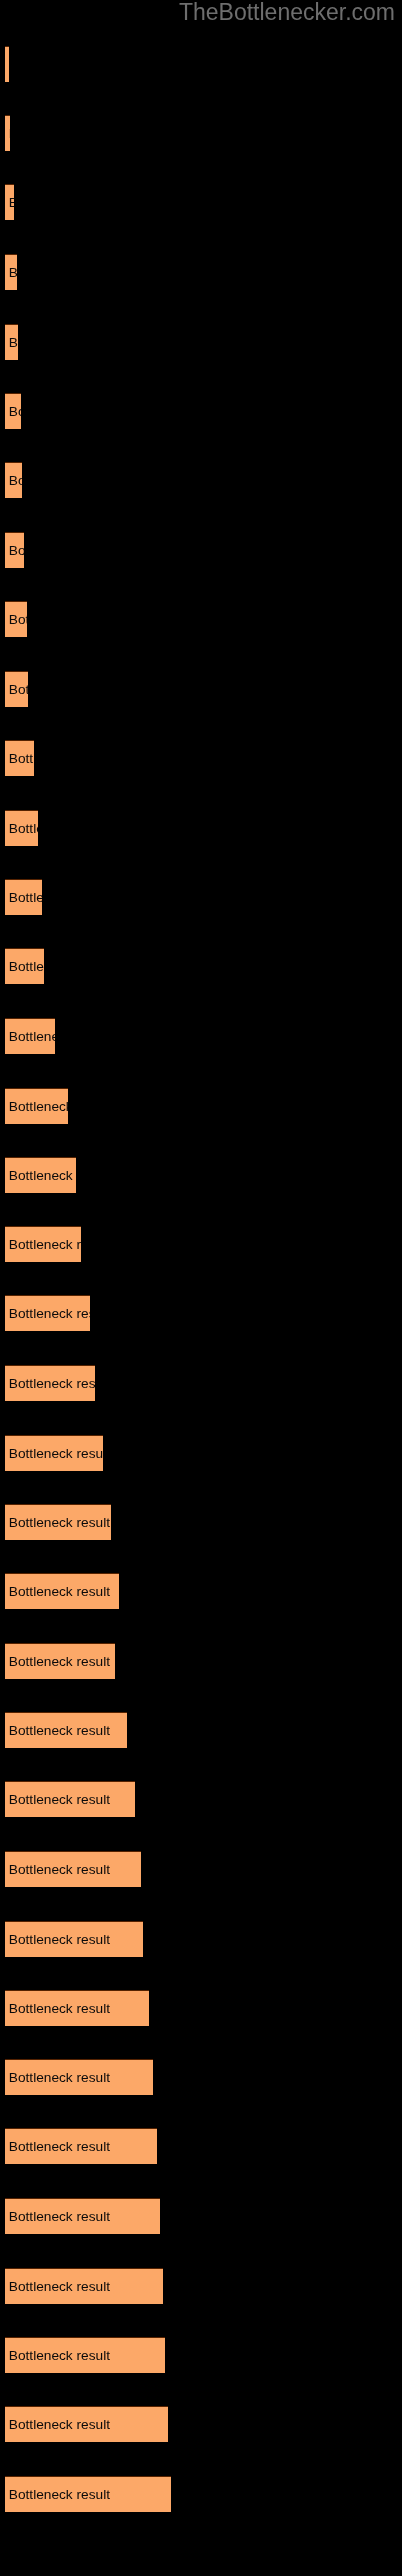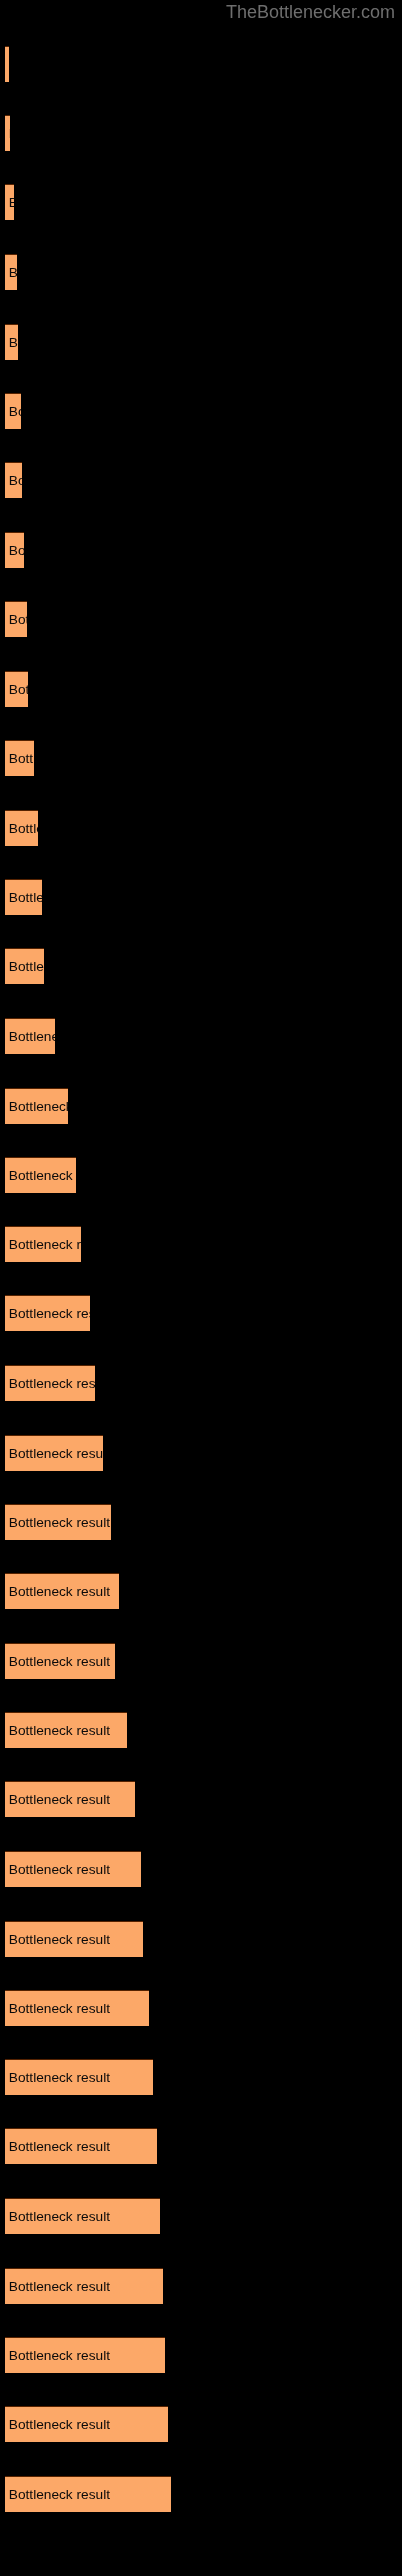--- a/index.html
+++ b/index.html
@@ -20,21 +20,21 @@
     top: 0;
     left: 0;
     width: 403px;
     height: 26px;
     text-align: right;
     padding-right: 8px;
     box-sizing: border-box;
   }
   #site-header .brand {
     color: #6e6e6e;
-    font-size: 18px;
+    font-size: 23px;
     line-height: 24px;
     letter-spacing: 0px;
     font-family: "Liberation Sans", sans-serif;
     white-space: nowrap;
   }
   #chart {
     position: absolute;
     top: 0;
     left: 0;
     width: 403px;

